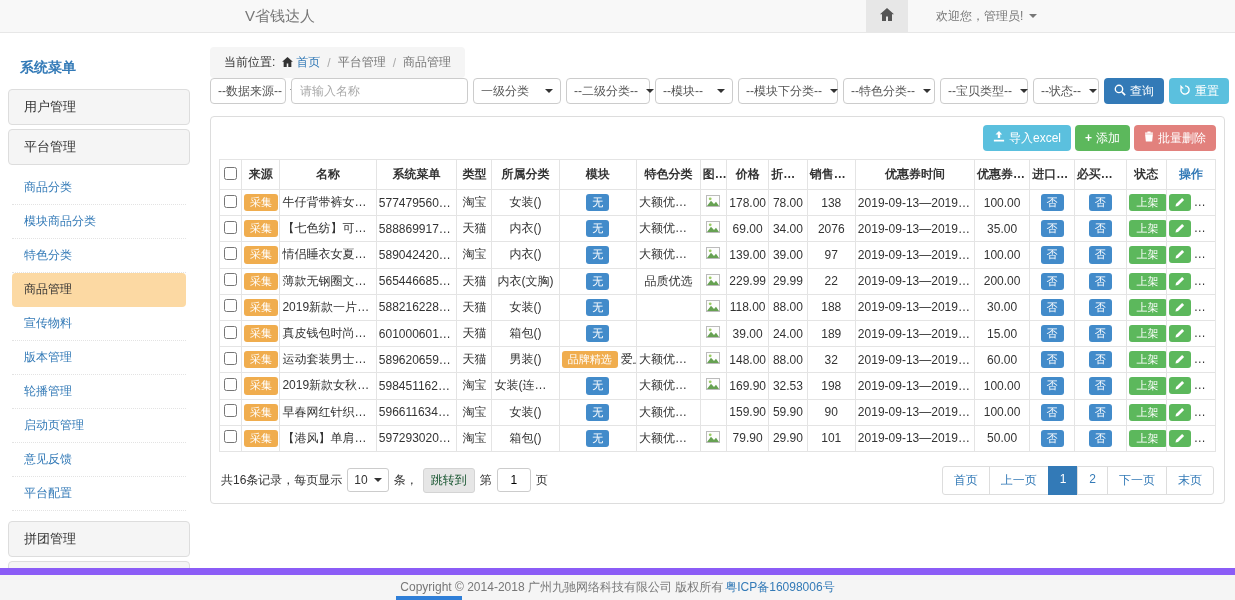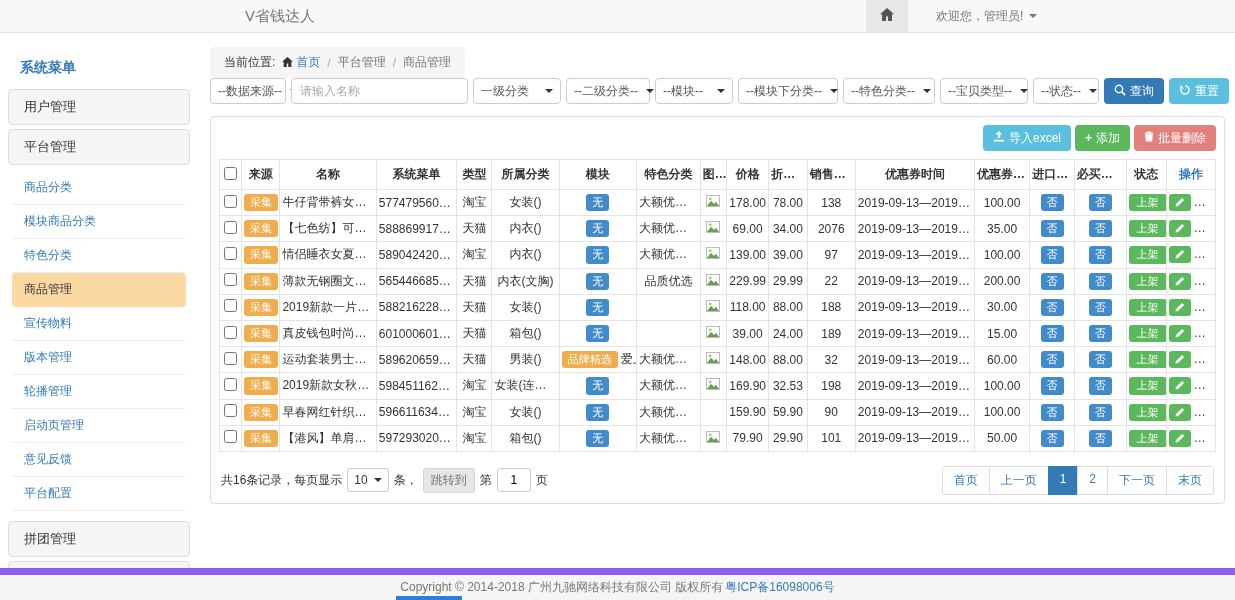--- a/index.html
+++ b/index.html
@@ -52,21 +52,21 @@
   .badge-green{background:#5cb85c;padding:2px 8px;}
   .mini-btn{display:inline-flex;align-items:center;justify-content:center;width:22px;height:17px;border-radius:3px;cursor:pointer;vertical-align:middle;}
   .mini-edit{background:#5cb85c;margin-right:3px;}
   .mini-del{background:#d9534f;}
   .module-cell{display:inline-flex;align-items:flex-start;gap:3px;}
   
   .pager{display:flex;justify-content:space-between;align-items:center;margin-top:14px;padding:0 2px;}
   .pg-left{display:flex;align-items:center;gap:5px;color:#333;}
   .pg-select{height:24px;border:1px solid #ccc;border-radius:3px;display:inline-flex;align-items:center;gap:6px;padding:0 6px;background:#fff;cursor:pointer;}
   .pg-select .caret{border-top-color:#333;}
-  .jump-btn{background:#e6e6e6;border:1px solid #d4d4d4;border-radius:3px;padding:3px 7px;cursor:pointer;color:#737373;}
+  .jump-btn{background:#e6e6e6;border:1px solid #d4d4d4;border-radius:3px;padding:3px 7px;cursor:pointer;color:#14532d;}
   .pg-input{width:34px;height:24px;border:1px solid #ccc;border-radius:3px;text-align:center;font-size:12px;font-family:inherit;outline:none;}
   .pg-right{display:flex;}
   .pg-btn{border:1px solid #ddd;background:#fff;color:#337ab7;padding:5px 11px;margin-left:-1px;cursor:pointer;}
   .pg-btn:first-child{border-radius:3px 0 0 3px;}
   .pg-btn:last-child{border-radius:0 3px 3px 0;}
   .pg-btn.active{background:#337ab7;border-color:#337ab7;color:#fff;}
   
   .footer{position:absolute;left:0;right:0;bottom:0;height:32px;background:#f5f5f5;border-top:7px solid #8b5cf6;display:flex;align-items:center;justify-content:center;gap:2px;color:#777;}
   .footer a{color:#337ab7;text-decoration:none;cursor:pointer;}
   .blue-strip{position:absolute;left:396px;bottom:0;width:66px;height:4px;background:#2f7fd8;}

